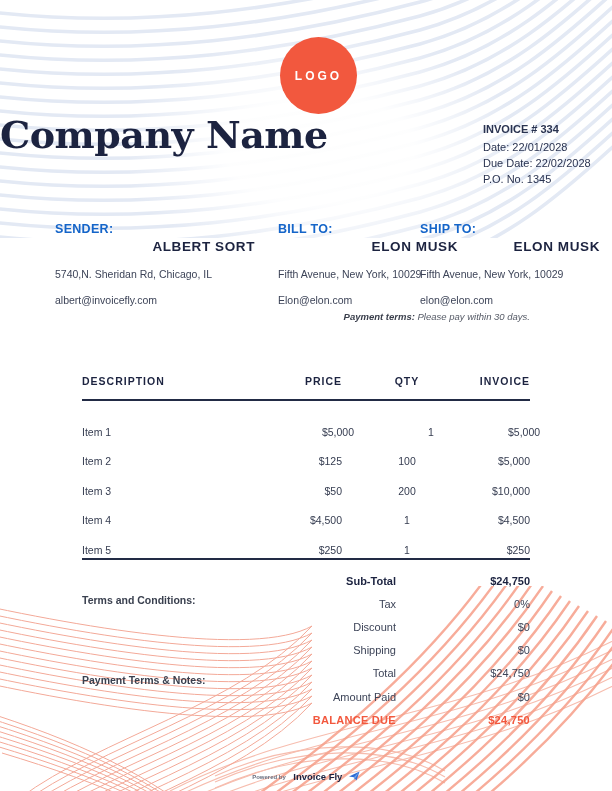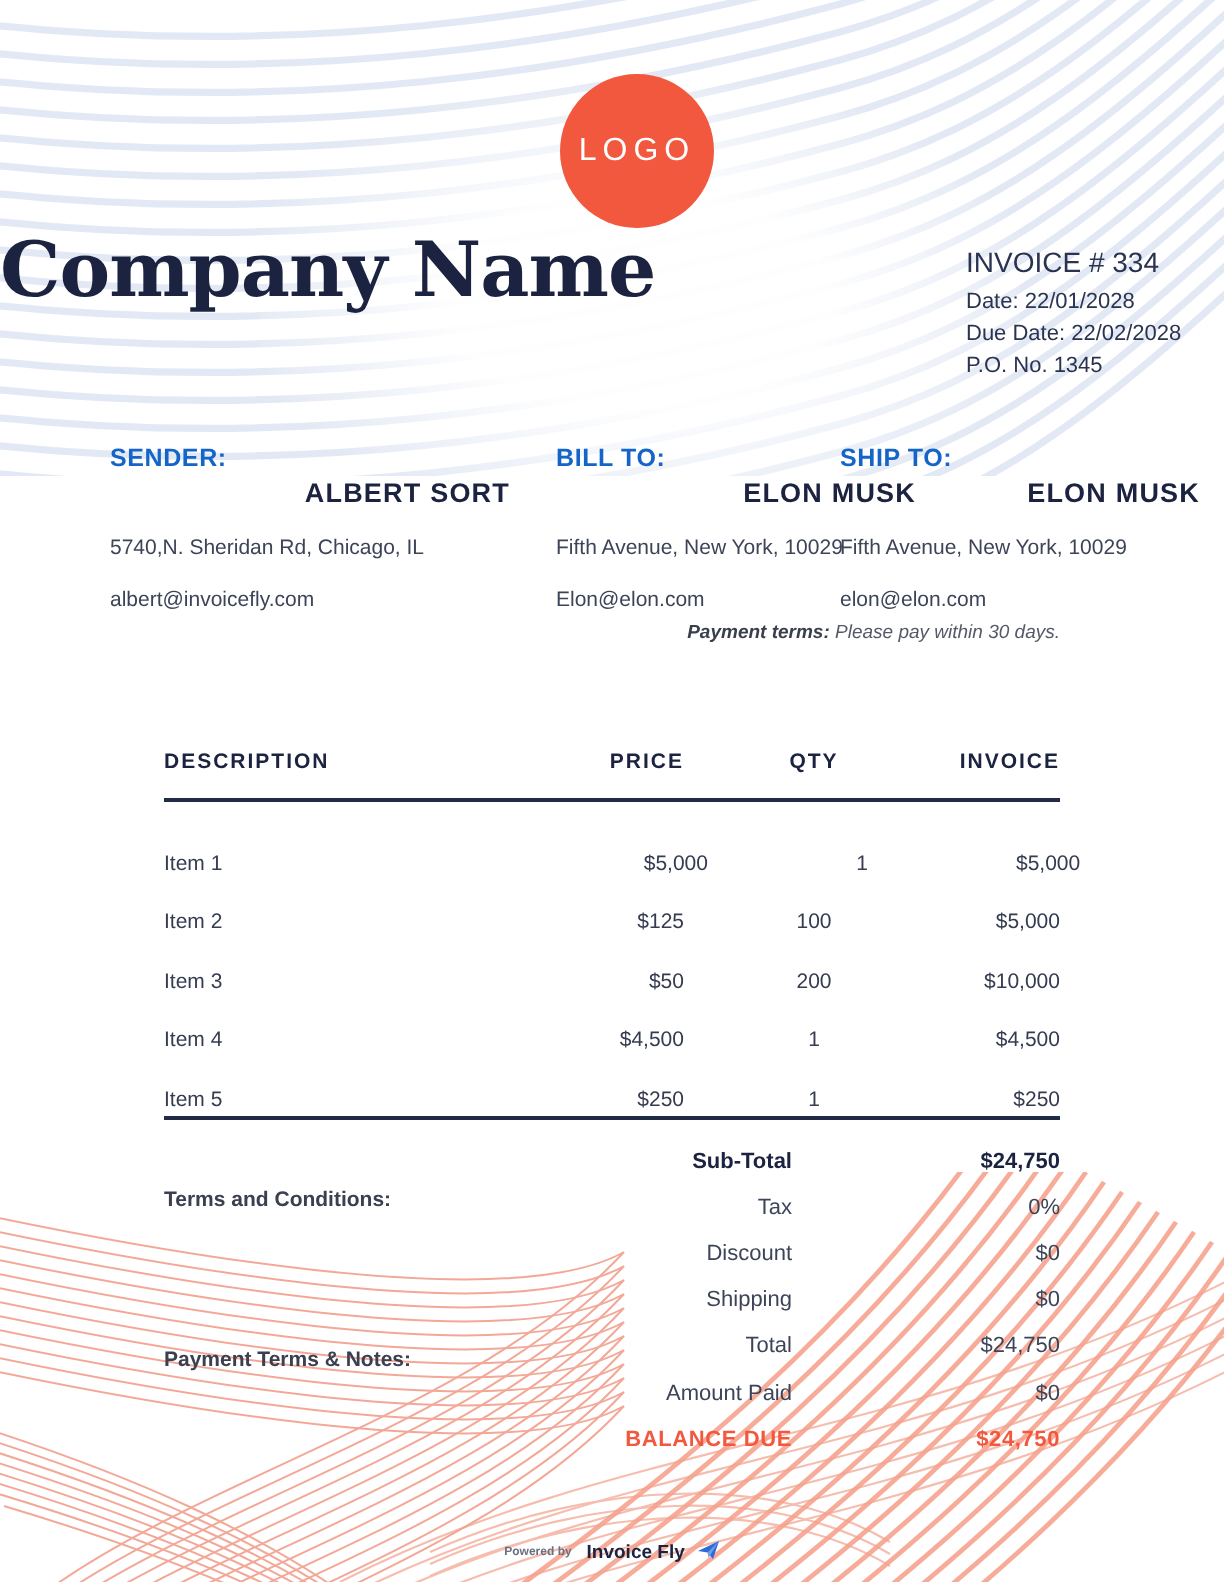--- a/index.html
+++ b/index.html
@@ -17,28 +17,28 @@
     position:absolute; left:130px; top:40px; width:380px; height:220px;
     background:radial-gradient(ellipse at center, rgba(255,255,255,.95) 35%, rgba(255,255,255,0) 75%);
   }
   .content { position:absolute; z-index:2; }
 
   
   #logo-circle {
     left:280px; top:37px; width:77px; height:77px; border-radius:50%;
     background:#F2583E; display:flex; align-items:center; justify-content:center;
   }
-  #logo-text { color:#fff; font-size:16px; font-weight:normal; letter-spacing:3px; }
+  #logo-text { color:#fff; font-size:12px; font-weight:bold; letter-spacing:3px; }
   #company-name {
     left:0; top:112px; width:612px; text-align:left;
     font-family:"DejaVu Serif", serif; font-weight:bold;
     font-size:38px; color:#1C2340; letter-spacing:-0.5px;
   }
   #invoice-meta { left:483px; top:123px; width:125px; color:#2A3350; }
-  #invoice-number { font-size:14px; font-weight:normal; margin-bottom:4px; }
+  #invoice-number { font-size:11px; font-weight:bold; margin-bottom:4px; }
   .meta-line { font-size:11px; line-height:16px; }
 
   
   .party { top:222px; }
   #party-sender { left:55px; width:200px; }
   #party-bill { left:278px; width:180px; }
   #party-ship { left:420px; width:180px; }
   .party-label { color:#1565C9; font-size:12.5px; font-weight:bold; letter-spacing:.3px; }
   .party-name { color:#1C2340; font-size:13.5px; font-weight:bold; letter-spacing:.6px; margin-top:3px;text-align:right; }
   .party-addr, .party-email { color:#3D4458; font-size:10.5px; margin-top:14px; }

